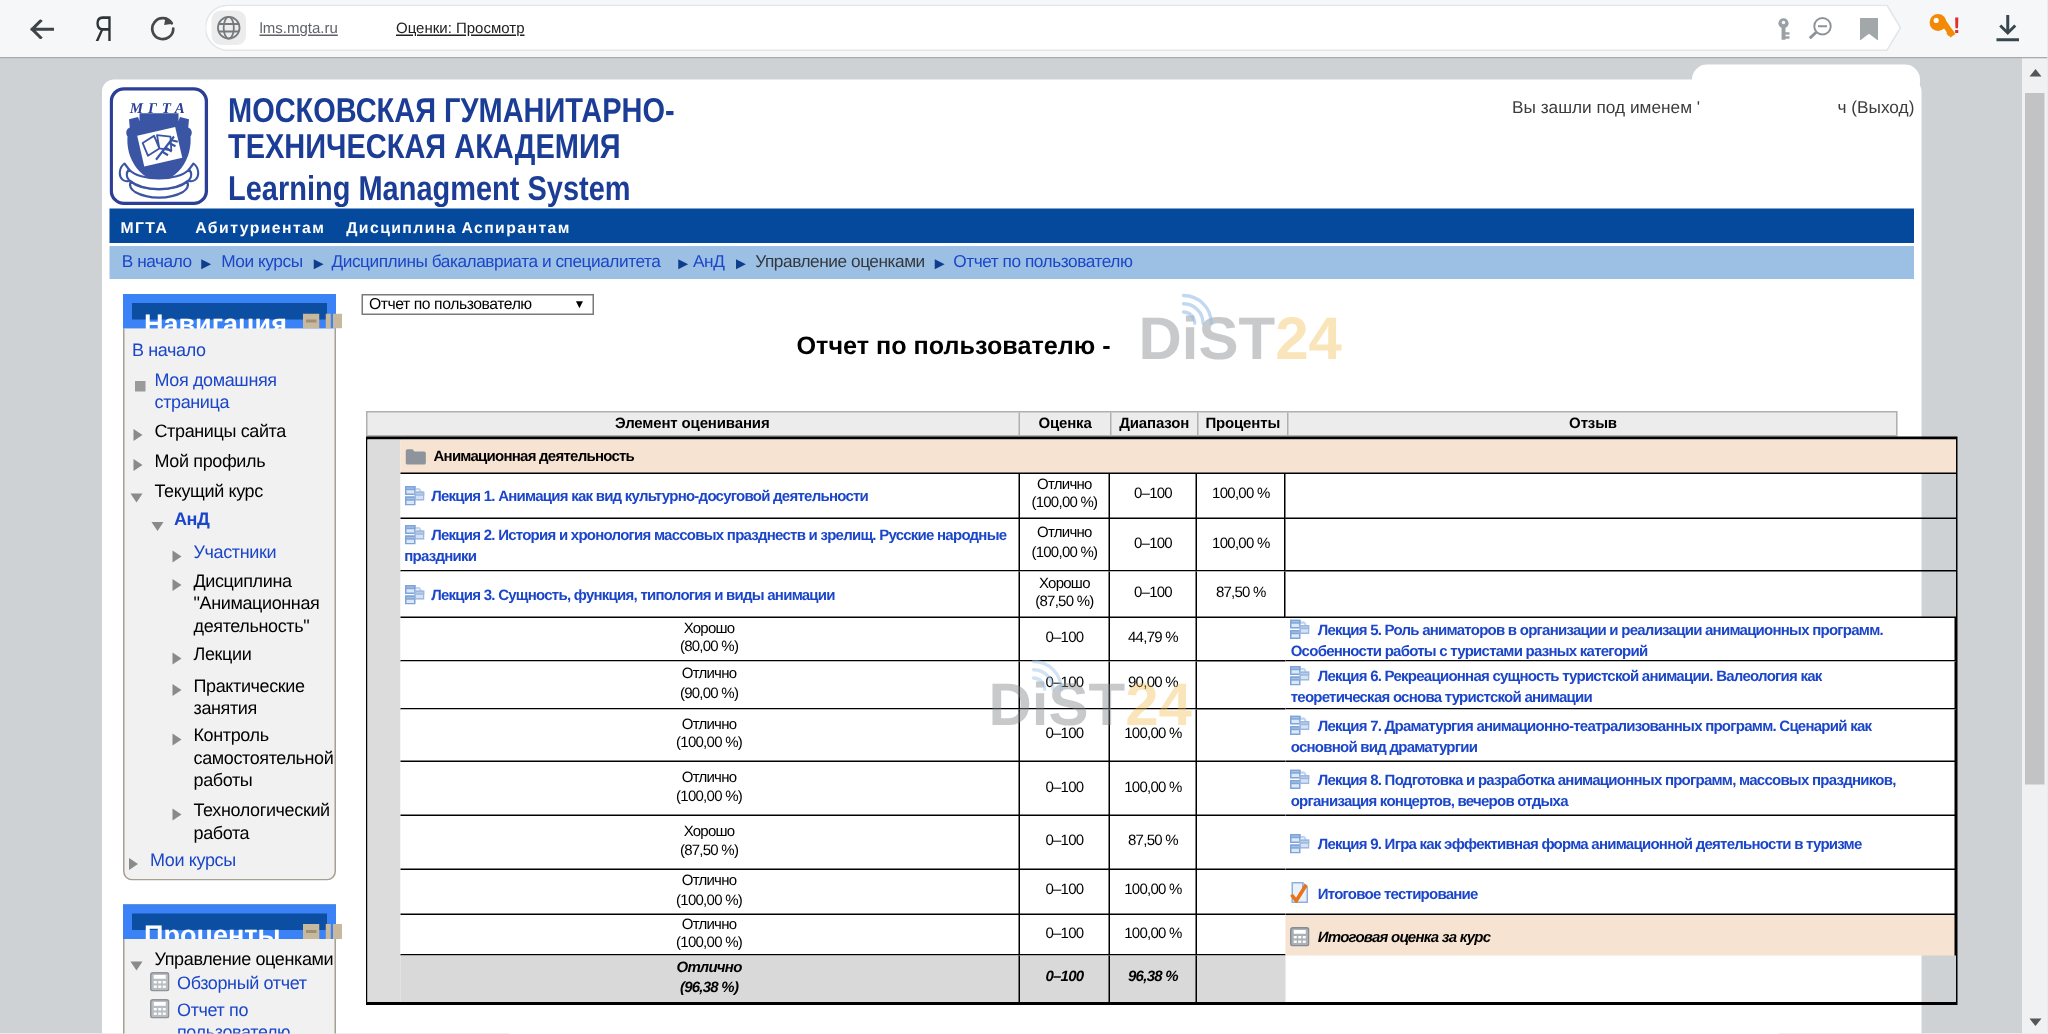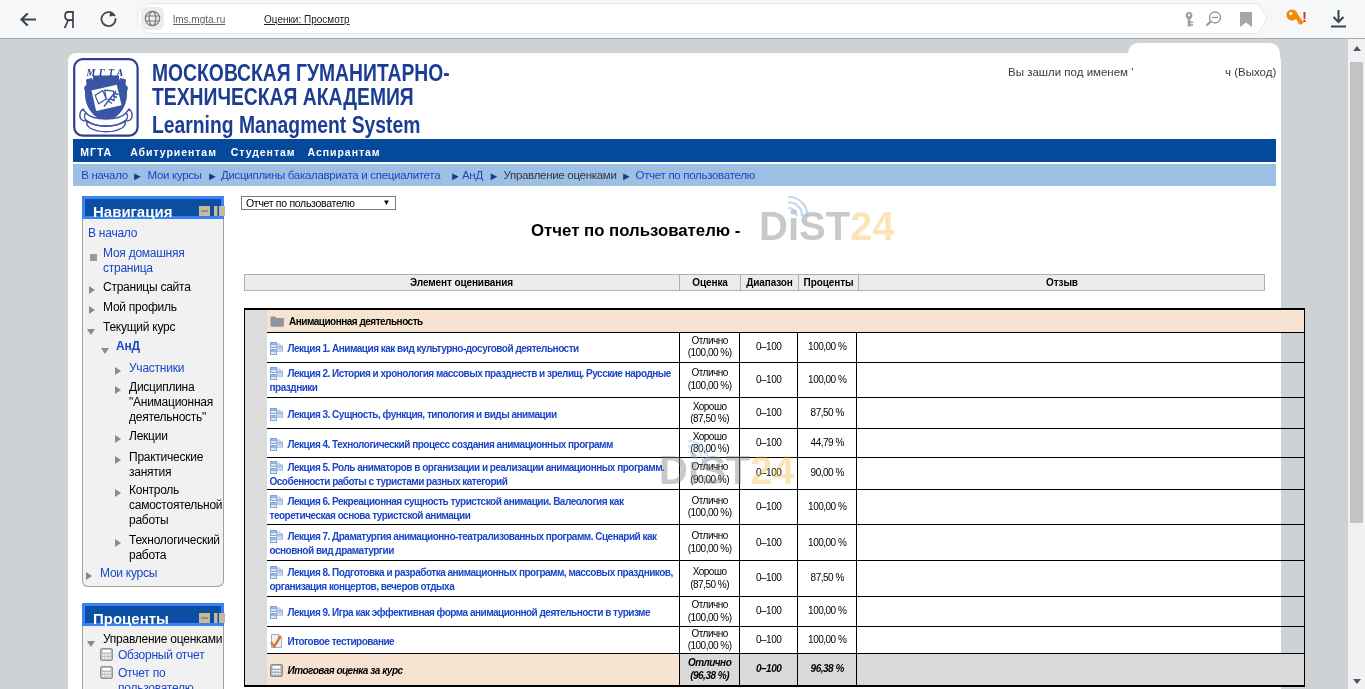--- a/index.html
+++ b/index.html
@@ -26,37 +26,37 @@
 .hline { position:absolute; left:152px; color:#1c3d96; font-weight:bold; transform-origin:left top; white-space:nowrap; }
 #navbar { position:absolute; left:73px; top:139px; width:1203px; height:22.5px; background:#05499c; color:#fff; font-weight:bold; font-size:10.5px; letter-spacing:0.95px; }
 #navbar span { position:absolute; top:7px; }
 #crumb { position:absolute; left:73px; top:164px; width:1203px; height:22px; background:#9cc0e4; font-size:11.5px; }
 #crumb .cs { position:absolute; top:4.5px; white-space:nowrap; letter-spacing:-0.3px; }
 #crumb .lk2 { color:#1b46c9; }
 #crumb .sep { font-size:11px; top:5.5px; color:#0d3d8c; letter-spacing:0; }
 .sep { color:#0d3d8c; font-size:9px; position:relative; top:-1px; }
 
 
-.blk-h { position:absolute; left:82px; width:142px; height:23px; background:#0b4ea2; border:3px solid #3b82f6; color:#fff; font-weight:bold; font-size:15px; }
+.blk-h { position:absolute; left:82px; width:142px; height:23px; background:#0b4ea2; border:6px solid #3b82f6; color:#fff; font-weight:bold; font-size:18px; }
 .blk-h .t { position:absolute; left:8px; top:4px; }
 .blk-b { position:absolute; left:82px; width:142px; background:#f1f1f1; border:1px solid #a6a093; border-top:none; border-radius:0 0 6px 6px; }
 .si { position:absolute; font-size:12px; letter-spacing:-0.25px; line-height:15px; color:#000; }
 .si a { color:#1b46c9; text-decoration:none; }
 .tri-r { display:inline-block; width:0; height:0; border-left:6px solid #8a8a8a; border-top:4.5px solid transparent; border-bottom:4.5px solid transparent; }
 .tri-d { display:inline-block; width:0; height:0; border-top:6px solid #8a8a8a; border-left:4.5px solid transparent; border-right:4.5px solid transparent; }
 .sqb { display:inline-block; width:7px; height:7px; background:#9a9a9a; }
 
 
 #selbox { position:absolute; left:241px; top:196px; width:155px; height:13.5px; border:1px solid #7a7a7a; background:#fff; font-size:10.5px; letter-spacing:-0.3px; }
 #h2t { position:absolute; left:531px; top:221px; font-size:16.8px; font-weight:bold; color:#000; }
 
 
 #thead { position:absolute; left:243.5px; top:273.5px; width:1021.5px; height:17px; border:1px solid #b0b0b0; background:#ececec; font-size:10px; font-weight:bold; letter-spacing:-0.1px; }
 #thead .hc { position:absolute; top:0; height:15px; border-right:1px solid #b0b0b0; text-align:center; padding-top:2px; }
-#tbody { position:absolute; left:243.5px; top:308px; width:1061px; border:1.5px solid #000; border-top-width:2px; border-bottom-width:2px; display:grid;
+#tbody { position:absolute; left:243.5px; top:291px; width:1061px; border:1.5px solid #000; border-top-width:2px; border-bottom-width:2px; display:grid;
   grid-template-columns:22px 413.4px 60.4px 57.7px 59.5px auto;
   grid-template-rows:23px 29.5px 35.8px 30.7px 29.5px 31.1px 35.9px 35.8px 35.8px 30px 27.2px 30.9px; }
 #tbody .c { border-bottom:1.5px solid #000; font-size:10px; letter-spacing:-0.5px; position:relative; }
 #tbody .vb { border-right:1.3px solid #000; }
 #tbody .last { border-bottom:none; }
 .indent { grid-row:1 / span 12; background:#dcdcdc; border-bottom:none !important; }
 .namec { display:flex; align-items:center; padding:4px 6px 1px 3px; background:#fff; }
 .namec .in { line-height:14px; font-size:10px; }
 .namec .in svg { vertical-align:-3px; margin-right:5px; }
 .namec .lt { color:#1b46c9; font-weight:bold; font-size:10px; }
@@ -163,21 +163,21 @@
 <div class="hline" style="top:60px;font-size:23px;transform:scaleX(0.84)">МОСКОВСКАЯ ГУМАНИТАРНО-</div>
 <div class="hline" style="top:84.2px;font-size:23px;transform:scaleX(0.84)">ТЕХНИЧЕСКАЯ АКАДЕМИЯ</div>
 <div class="hline" style="top:112px;font-size:23px;transform:scaleX(0.84)">Learning Managment System</div>
 
 <div class="abs" style="left:1008px;top:66px;font-size:11.5px;color:#3c3c3c">Вы зашли под именем '</div>
 <div class="abs" style="left:1225px;top:66px;font-size:11.5px;color:#3c3c3c">ч (Выход)</div>
 
 <div id="navbar">
   <span style="left:7.3px">МГТА</span>
   <span style="left:57.2px">Абитуриентам</span>
-  <span style="left:157.8px">Студентам</span>
+  <span style="left:157.8px">Дисциплина</span>
   <span style="left:234.6px">Аспирантам</span>
 </div>
 
 <div id="crumb">
 <span class="cs lk2" style="left:8.2px">В начало</span>
 <span class="cs sep" style="left:59px">►</span>
 <span class="cs lk2" style="left:74.5px">Мои курсы</span>
 <span class="cs sep" style="left:134px">►</span>
 <span class="cs lk2" style="left:148px">Дисциплины бакалавриата и специалитета</span>
 <span class="cs sep" style="left:377px">►</span>
@@ -342,33 +342,20 @@
               <rect x="6.8" y="4.2" width="5.7" height="5" fill="#d4e2f5" stroke="#9db8e0"></rect>
               <rect x="6.8" y="4.2" width="5.7" height="1.8" fill="#b9cdec" stroke="#9db8e0"></rect>
             </g>
           </svg><span class="lt">Лекция 3. Сущность, функция, типология и виды анимации</span></div>
       </div>
   <div class="c vb gc">Хорошо<br>(87,50 %)</div>
   <div class="c vb gc">0–100</div>
   <div class="c vb gc">87,50 %</div>
   <div class="c"></div>
 
-  <div class="c vb namec">
-        <div class="in"><svg class="lsn" width="13" height="13" viewBox="0 0 13 13">
-            <g stroke-width="1">
-              <path d="M7 2.2 C9.2 1.6 10.2 2.2 10.3 4" stroke="#c3d4ee" fill="none" stroke-width="1.6"></path>
-              <rect x="0.5" y="0.5" width="6" height="5" fill="#dce8f8" stroke="#7fa4d8"></rect>
-              <rect x="0.5" y="0.5" width="6" height="1.8" fill="#a7c0e8" stroke="#7fa4d8"></rect>
-              <rect x="0.5" y="7.5" width="6" height="5" fill="#dce8f8" stroke="#7fa4d8"></rect>
-              <rect x="0.5" y="7.5" width="6" height="1.8" fill="#a7c0e8" stroke="#7fa4d8"></rect>
-              <rect x="6.8" y="4.2" width="5.7" height="5" fill="#d4e2f5" stroke="#9db8e0"></rect>
-              <rect x="6.8" y="4.2" width="5.7" height="1.8" fill="#b9cdec" stroke="#9db8e0"></rect>
-            </g>
-          </svg><span class="lt">Лекция 4. Технологический процесс создания анимационных программ</span></div>
-      </div>
   <div class="c vb gc">Хорошо<br>(80,00 %)</div>
   <div class="c vb gc">0–100</div>
   <div class="c vb gc">44,79 %</div>
   <div class="c"></div>
 
   <div class="c vb namec">
         <div class="in"><svg class="lsn" width="13" height="13" viewBox="0 0 13 13">
             <g stroke-width="1">
               <path d="M7 2.2 C9.2 1.6 10.2 2.2 10.3 4" stroke="#c3d4ee" fill="none" stroke-width="1.6"></path>
               <rect x="0.5" y="0.5" width="6" height="5" fill="#dce8f8" stroke="#7fa4d8"></rect>

